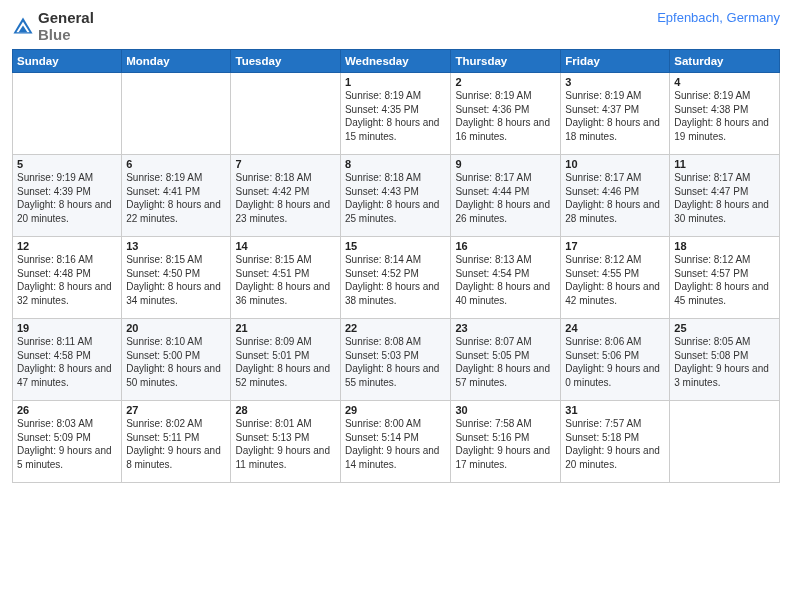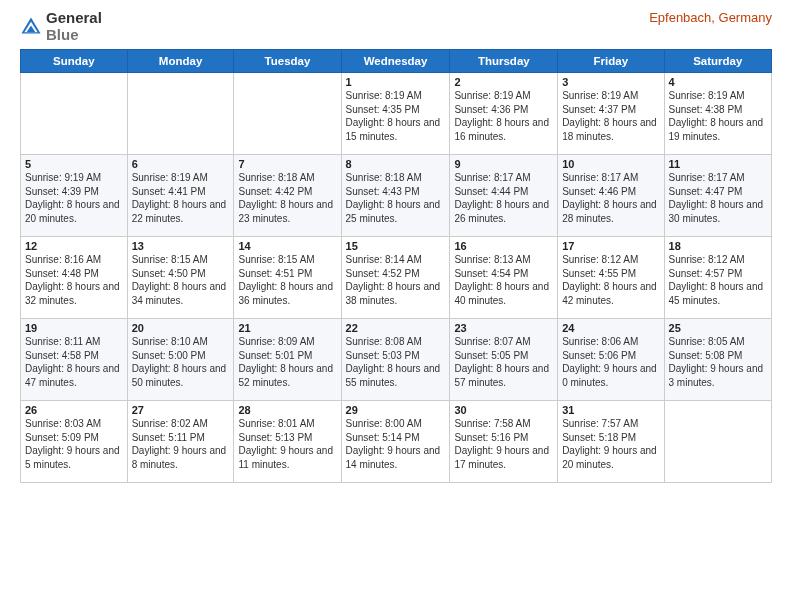--- a/index.html
+++ b/index.html
@@ -7,21 +7,21 @@
       width: 792px;
       height: 612px;
       font-family: Arial, sans-serif;
       background: #fff;
       overflow: hidden;
     }
     .page {
       width: 792px;
       height: 612px;
       background: #fff;
-      padding: 10px 20px;
+      padding: 10px 12px;
     }
     .header {
       display: flex;
       justify-content: space-between;
       align-items: flex-start;
       margin-bottom: 6px;
     }
     .logo {
       display: flex;
       align-items: center;
@@ -50,34 +50,34 @@
       text-align: right;
     }
     .month-title {
       font-size: 28px;
       font-weight: bold;
       color: #222;
       line-height: 1.1;
     }
     .location {
       font-size: 13px;
-      color: #c2410c;
+      color: #3b82f6;
     }
     .calendar {
       width: 100%;
       border-collapse: collapse;
       border: 1px solid #ccc;
     }
     .calendar th {
       background: #2272c3;
       color: #fff;
       font-size: 11.5px;
       font-weight: bold;
       padding: 5px 4px;
-      text-align: center;
+      text-align: left;
       border: 1px solid #1a5fa8;
     }
     .calendar td {
       vertical-align: top;
       border: 1px solid #ccc;
       padding: 3px 4px;
       width: 113px;
       height: 82px;
       font-size: 9px;
       color: #333;

